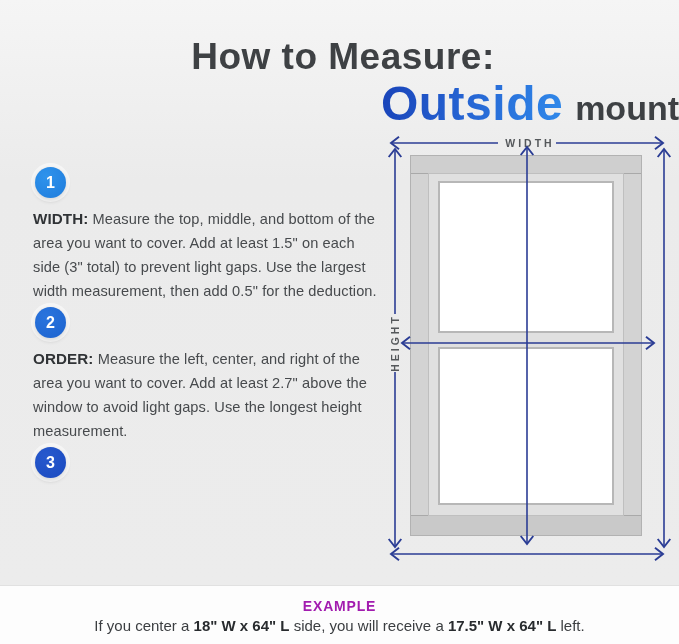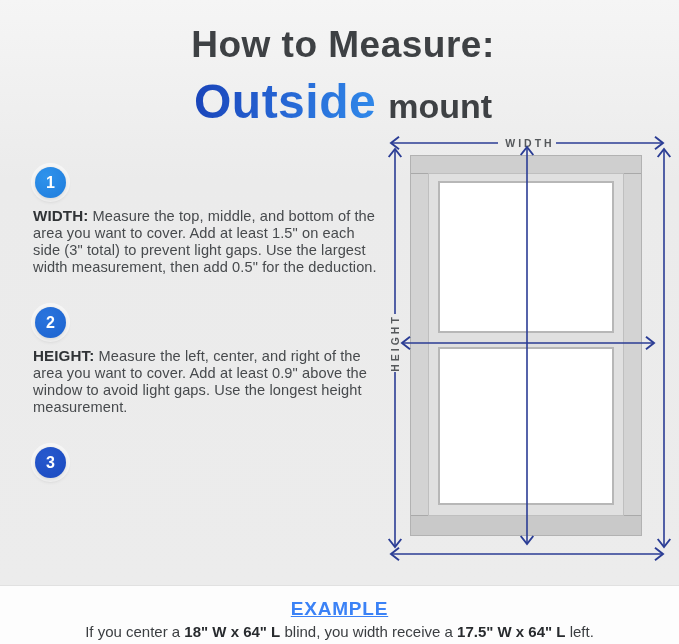--- a/index.html
+++ b/index.html
@@ -6,23 +6,23 @@
   .canvas {
     position:relative;
     width:679px; height:644px;
     overflow:hidden;
     background:linear-gradient(180deg,#f5f5f5 0%,#ebebeb 28%,#ececec 92%,#ededed 100%);
     font-family:"Liberation Sans", sans-serif;
     -webkit-font-smoothing:antialiased;
   }
 
   
-  .title { position:absolute; top:24px; left:0; right:0; text-align:center;padding-left:7px; }
+  .title { position:absolute; top:36px; left:0; right:0; text-align:center;padding-left:7px; }
   .title-line1 { font-size:37px; line-height:1.15; font-weight:700; color:#3e4144; letter-spacing:0.5px; }
-  .title-line2 { line-height:1.05; margin-top:10px; }
+  .title-line2 { line-height:1.05; margin-top:0;text-align:right; }
   .title-highlight {
     font-size:48px; font-weight:800; letter-spacing:0.5px;
     background:linear-gradient(100deg,#1a46bb 5%,#2563d2 45%,#2f86e8 95%);
     -webkit-background-clip:text; background-clip:text;
     -webkit-text-fill-color:transparent; color:#1e5ed0;
   }
   .title-rest { font-size:34px; font-weight:600; color:#3e4144; margin-left:12px; }
 
   
   .step { position:absolute; left:33px; width:344px; }
@@ -30,21 +30,21 @@
   .step-circle {
     width:31px; height:31px; border-radius:50%;
     display:flex; align-items:center; justify-content:center;
     color:#fff; font-weight:700; font-size:16px; margin-left:2px;
     box-shadow:0 0 0 4px rgba(255,255,255,0.55), 0 2px 5px rgba(0,0,0,0.30);
   }
   .step-circle-1 { background:radial-gradient(circle at 35% 30%, #2f93ec, #1f7cdc); }
   .step-circle-2 { background:radial-gradient(circle at 35% 30%, #2a74dd, #1c63cf); }
   .step-circle-3 { background:radial-gradient(circle at 35% 30%, #2759cd, #1a4ac0); }
   .step-text {
-    margin-top:9px; font-size:14.6px; line-height:17px;
+    margin-top:9px; font-size:14.6px; line-height:24px;
     color:#474a4d; letter-spacing:0.1px;
   }
   .step-label { font-weight:700; font-size:15.2px; color:#303336; }
 
   
   .diagram { position:absolute; left:384px; top:130px; width:292px; height:440px; }
   .win-casing {
     position:absolute; left:26px; top:25px; width:232px; height:381px;
     background:#d3d3d3; border:1px solid #b2b2b2; box-sizing:border-box;
   }
@@ -64,22 +64,22 @@
   .dim-label-text {
     font-family:"Liberation Sans", sans-serif;
     font-size:10.5px; font-weight:700; letter-spacing:3px; fill:#55585b;
   }
 
   
   .example-band {
     position:absolute; left:0; right:0; top:585px; height:59px;
     background:#fdfdfd; border-top:1px solid #e1e1e1; text-align:center;
   }
-  .example-heading { margin-top:12px; font-size:19px; font-weight:700;
-    letter-spacing:0.8px; color:#3b82f6;text-decoration:underline; }
+  .example-heading { margin-top:12px; font-size:14px; font-weight:700;
+    letter-spacing:0.8px; color:#a21caf; }
   .example-text { margin-top:3px; font-size:15px; color:#3b3e41; }
   .example-bold { font-weight:700; color:#282b2e; }
 </style>
 </head>
 <body>
 
 <div class="canvas">
 
   <div class="title">
     <div class="title-line1">How to Measure:</div>
@@ -92,22 +92,22 @@
     <div class="step-circle step-circle-1">1</div>
     <div class="step-text">
       <span class="step-label">WIDTH:</span>
       <span>Measure the top, middle, and bottom of the area you want to cover. Add at least 1.5" on each side (3" total) to prevent light gaps. Use the largest width measurement, then add 0.5" for the deduction.</span>
     </div>
   </div>
 
   <div class="step step-2">
     <div class="step-circle step-circle-2">2</div>
     <div class="step-text">
-      <span class="step-label">HEIGHT:</span>
-      <span>Measure the left, center, and right of the area you want to cover. Add at least 0.9" above the window to avoid light gaps. Use the longest height measurement.</span>
+      <span class="step-label">ORDER:</span>
+      <span>Measure the left, center, and right of the area you want to cover. Add at least 2.7" above the window to avoid light gaps. Use the longest height measurement.</span>
     </div>
   </div>
 
   <div class="step step-3">
     <div class="step-circle step-circle-3">3</div>
   </div>
 
   <div class="diagram">
 
     <div class="win-casing">
@@ -140,17 +140,17 @@
 
       <path class="dim-line" d="M143,17 V414" marker-start="url(#arr)" marker-end="url(#arr)"></path>
 
       <path class="dim-line" d="M18,213 H270" marker-start="url(#arr)" marker-end="url(#arr)"></path>
     </svg>
   </div>
 
   <div class="example-band">
     <div class="example-heading">EXAMPLE</div>
     <div class="example-text">
-      <span>If you center a </span><span class="example-bold">18" W x 64" L</span><span> blind, you width receive a </span><span class="example-bold">17.5" W x 64" L</span><span> left.</span>
+      <span>If you center a </span><span class="example-bold">18" W x 64" L</span><span> side, you will receive a </span><span class="example-bold">17.5" W x 64" L</span><span> left.</span>
     </div>
   </div>
 
 </div>
 
 </body></html>

